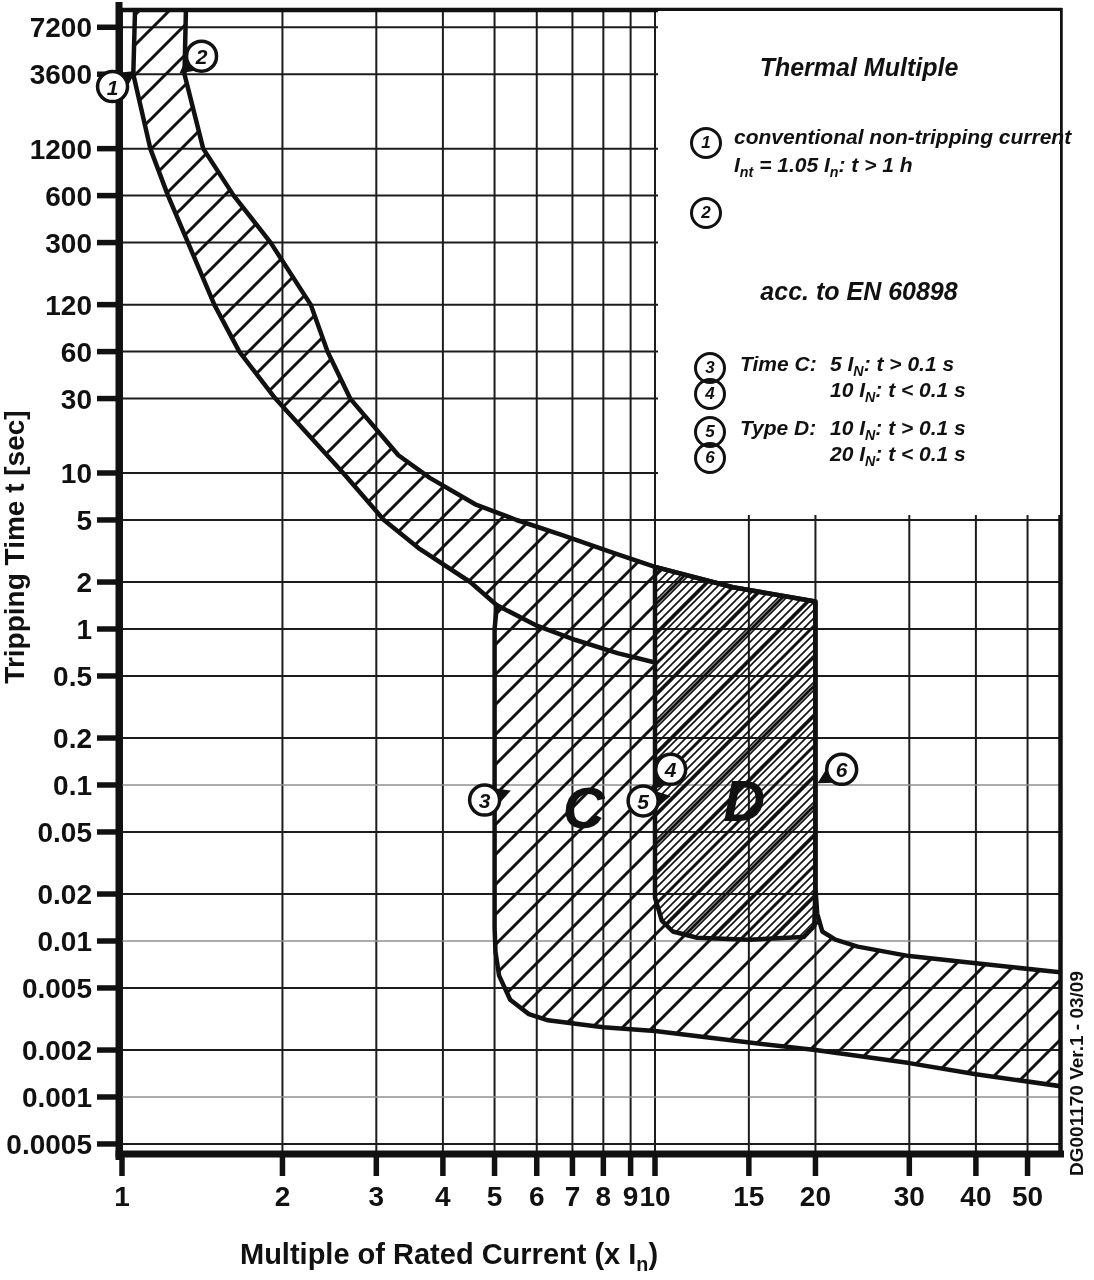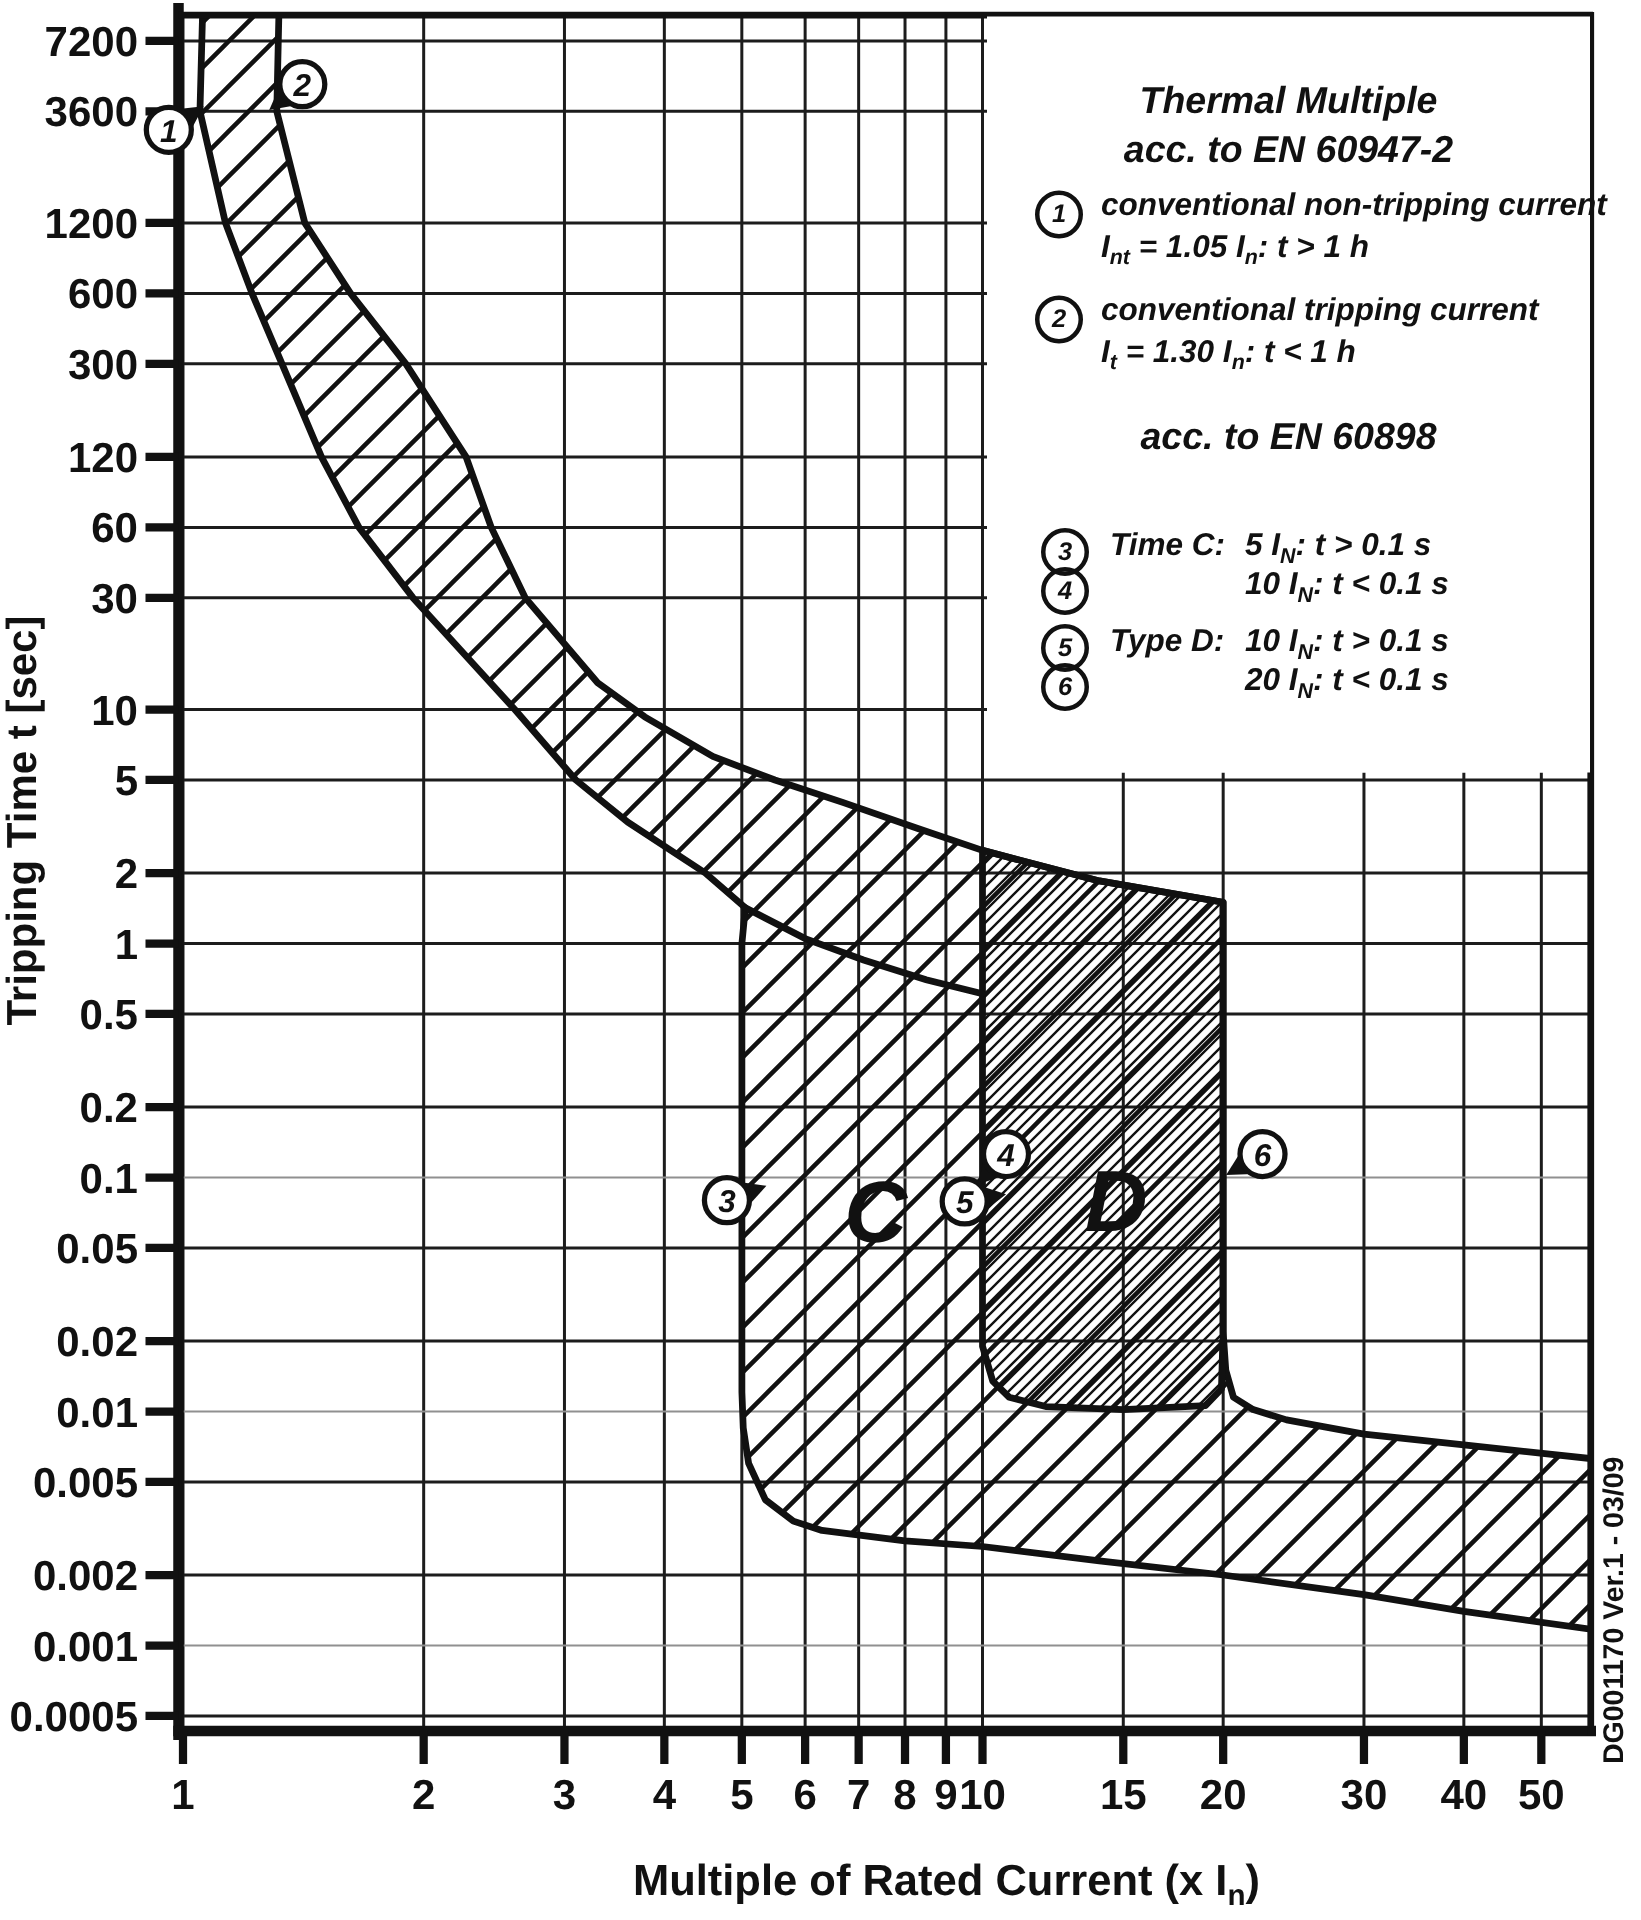--- a/index.html
+++ b/index.html
@@ -1,21 +1,21 @@
 <!DOCTYPE html>
 <html><head>
 <meta charset="utf-8">
 <style>
   html,body{margin:0;padding:0;background:#fff;}
   body{width:1094px;height:1280px;position:relative;font-family:"Liberation Sans",sans-serif;color:#111;overflow:hidden;}
   #stage{position:absolute;inset:0;width:1094px;height:1280px;border-radius:15px;}
   #plot{position:absolute;left:0;top:0;}
   .ytitle{position:absolute;left:-134px;top:530px;width:300px;height:34px;text-align:center;
           font-size:28px;font-weight:bold;transform:rotate(-90deg);}
-  .xtitle{position:absolute;left:240px;top:1238px;width:600px;text-align:right;
+  .xtitle{position:absolute;left:240px;top:1238px;width:600px;text-align:left;
           font-size:29px;font-weight:bold;}
   .xtitle sub,.leg sub{font-size:68%;margin-top:12px;}
   .sidenote{position:absolute;left:948px;top:1034px;width:260px;height:24px;
             font-size:19px;font-weight:bold;transform:rotate(-90deg);text-align:left;}
   .leg{position:absolute;left:658px;top:11px;width:402px;height:504px;background:#fff;
        font-style:italic;font-weight:bold;}
   .leg-title{position:absolute;left:0;width:100%;text-align:center;font-size:25px;line-height:33px;}
   .lt1{top:40px;} .lt2{top:264px;}
   .lc{position:absolute;width:26px;height:26px;border:3px solid #111;border-radius:50%;
       display:flex;align-items:center;justify-content:center;font-size:17px;font-style:italic;}
@@ -205,34 +205,29 @@
         <circle cx="841.6821937721087" cy="769.3421949616602" r="15" fill="#ffffff" stroke="#111111" stroke-width="3.5"></circle>
         <text x="841.6821937721087" y="777.3421949616602" text-anchor="middle" font-size="21" font-weight="bold" font-style="italic" fill="#111111">6</text>
       </g>
     </svg>
 
   <div class="ytitle">Tripping Time t [sec]</div>
 
   <div class="leg">
     <div class="leg-title lt1">
       <div>Thermal Multiple</div>
-      <div>acc. to EN 60947-2</div>
     </div>
 
     <span class="lc lc1">1</span>
     <div class="leg-item li1">
       <div>conventional non-tripping current</div>
       <div><span>I</span><sub>nt</sub><span> = 1.05 I</span><sub>n</sub><span>:  t &gt; 1 h</span></div>
     </div>
 
     <span class="lc lc2">2</span>
-    <div class="leg-item li2">
-      <div>conventional tripping current</div>
-      <div><span>I</span><sub>t</sub><span> = 1.30 I</span><sub>n</sub><span>:  t &lt; 1 h</span></div>
-    </div>
 
     <div class="leg-title lt2">
       <div>acc. to EN 60898</div>
     </div>
 
     <span class="lc lc3">3</span>
     <div class="mrow mr3">
       <span class="mtype">Time C:</span>
       <span class="mform"><span>5 I</span><sub>N</sub><span>: t &gt; 0.1 s</span></span>
     </div>

